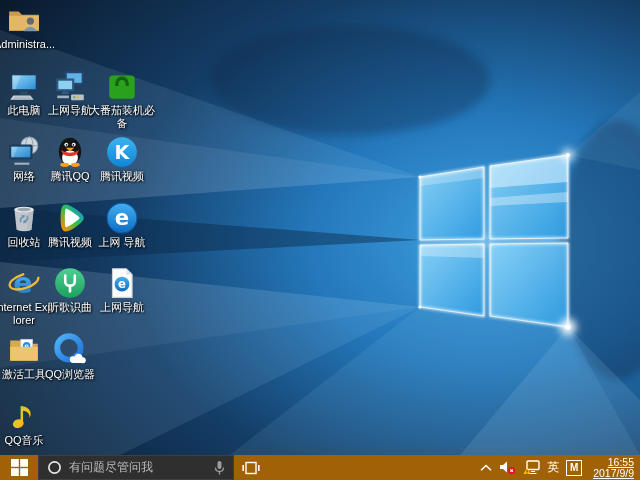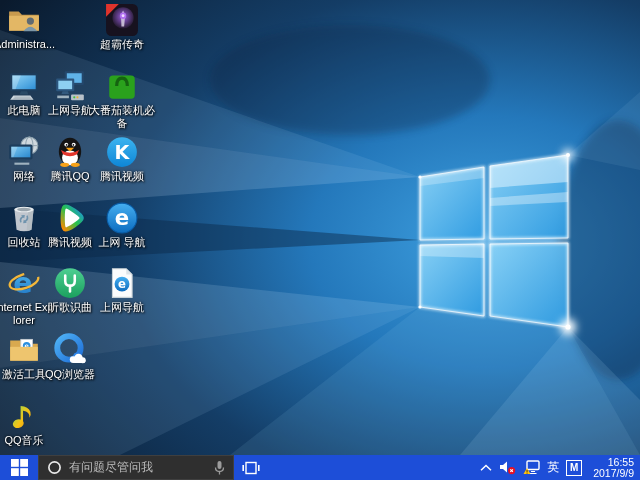--- a/index.html
+++ b/index.html
@@ -7,31 +7,31 @@
   .wp{position:absolute;left:0;top:0;width:640px;height:455px;display:block;}
   
   .cell{position:absolute;width:60px;display:flex;flex-direction:column;align-items:center;cursor:default;}
   .cell.wide{width:68px;}
   .cell .ic{width:34px;height:34px;display:flex;align-items:center;justify-content:center;}
   .cell .ic svg{display:block;}
   .cell .lbl{margin-top:1px;font-size:11px;line-height:13px;color:#fff;text-align:center;
              text-shadow:1px 1px 2px #000,0 0 3px rgba(0,0,0,.9);width:100%;word-break:break-all;}
   .cell .lbl.nowrap{white-space:nowrap;word-break:normal;}
   
-  .taskbar{position:absolute;left:0;bottom:0;width:640px;height:25px;background:#1d4ed8;display:flex;align-items:stretch;z-index:5;}
+  .taskbar{position:absolute;left:0;bottom:0;width:640px;height:25px;background:#a16207;display:flex;align-items:stretch;z-index:5;}
   .tb-start{width:38px;display:flex;align-items:center;justify-content:center;background:transparent;border:0;padding:0;}
   .tb-search{width:196px;background:#2f2f2f;border:1px solid #3f3f3f;box-sizing:border-box;display:flex;align-items:center;gap:7px;padding:0 8px;}
   .tb-search .ph{font-size:12px;color:#bdbdbd;flex:1;white-space:nowrap;overflow:hidden;}
   .tb-btn{width:34px;display:flex;align-items:center;justify-content:center;background:transparent;border:0;padding:0;}
   .tb-spacer{flex:1;}
   .tray{display:flex;align-items:center;gap:7px;padding-right:6px;}
   .tray .txt{color:#fff;font-size:12px;}
   .imebox{width:14px;height:14px;border:1px solid #fff;color:#fff;font-size:10px;font-weight:bold;
           display:flex;align-items:center;justify-content:center;}
-  .clock{color:#fff;font-size:10.5px;line-height:11px;text-align:right;padding-left:4px;}
+  .clock{color:#fff;font-size:10.5px;line-height:11px;text-align:right;padding-left:4px;text-decoration:underline;}
 </style>
 </head>
 <body>
 
 <div class="screen">
 
   <svg class="wp" viewBox="0 0 640 455" preserveAspectRatio="none">
     <defs>
       <radialGradient id="wbg" cx="0.76" cy="0.53" r="0.92">
         <stop offset="0" stop-color="#3ea0e0"></stop>
@@ -100,39 +100,20 @@
         <path d="M2 8 h9 l3 3 h16 v15 H2z" fill="#c89a4e"></path>
         <path d="M2 12 h28 v14 H2z" fill="#e3b765"></path>
         <circle cx="22" cy="17" r="3.4" fill="#5f6a72"></circle>
         <path d="M15.5 26.5 q6.5 -8.5 13 0 z" fill="#7b96a8"></path>
       </svg>
     </div>
     <div class="lbl nowrap">Administra...</div>
   </div>
 
 
-  <div class="cell wide" style="left:88px;top:3px">
-    <div class="ic">
-      <svg viewBox="0 0 32 32" width="34" height="34">
-        <defs>
-          <radialGradient id="pgl" cx="0.5" cy="0.45" r="0.6">
-            <stop offset="0" stop-color="#9b5fe0"></stop>
-              <stop offset="1" stop-color="#1a1420"></stop>
-          </radialGradient>
-        </defs>
-        <rect x="1" y="1" width="30" height="30" rx="5" fill="#17121f"></rect>
-        <circle cx="17" cy="14" r="10" fill="url(#pgl)"></circle>
-        <path d="M15 11 l2 -4 2 4 -1 11 h-2.5 z" fill="#cfc6da" opacity="0.9"></path>
-        <circle cx="17" cy="12" r="3" fill="#b06ef0"></circle>
-        <circle cx="17" cy="12" r="1.4" fill="#efd9ff"></circle>
-        <path d="M1 1 h12 l-12 12 z" fill="#e0332c"></path>
-      </svg>
-    </div>
-    <div class="lbl">超霸传奇</div>
-  </div>
 
   <div class="cell" style="left:-6px;top:69px">
     <div class="ic">
       <svg viewBox="0 0 32 32" width="34" height="34">
         <defs>
             <linearGradient id="scr1" x1="0" y1="0" x2="1" y2="1">
           <stop offset="0" stop-color="#8fd3f5"></stop>
               <stop offset="1" stop-color="#2e8fd6"></stop>
             </linearGradient>
           </defs>

